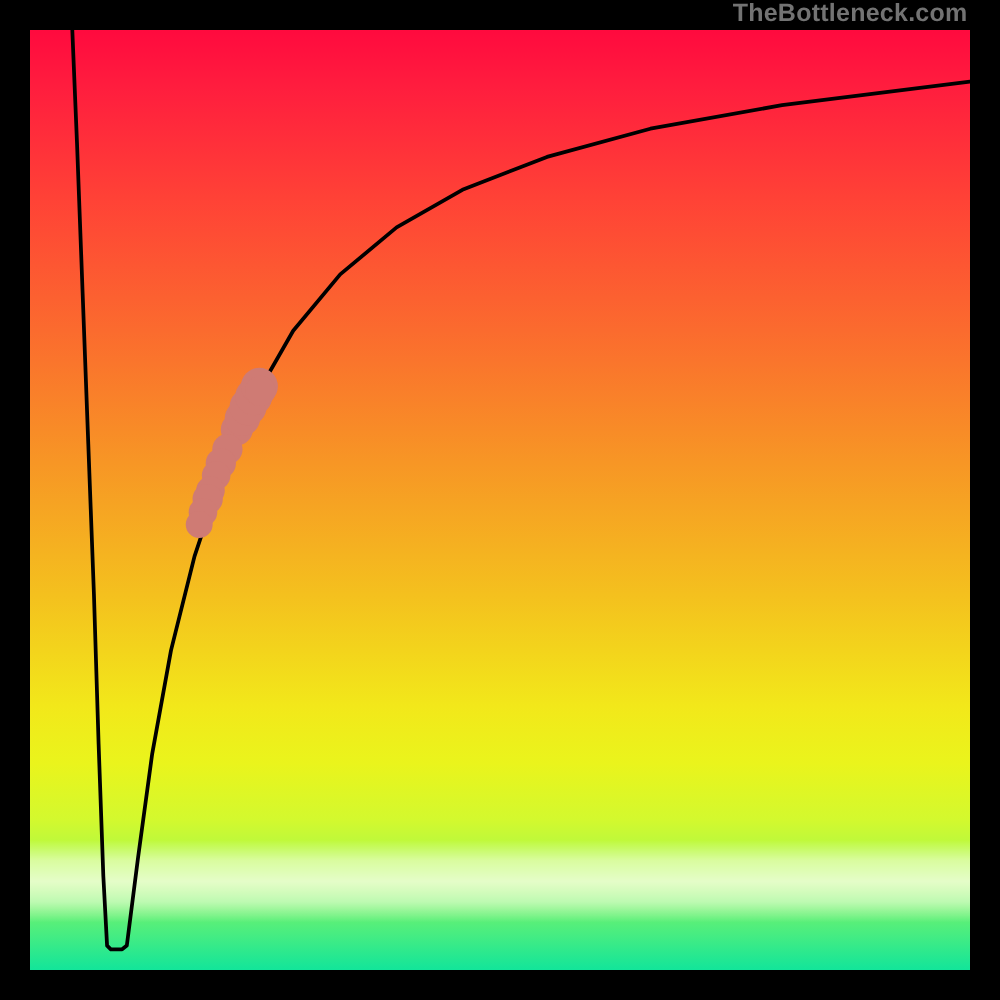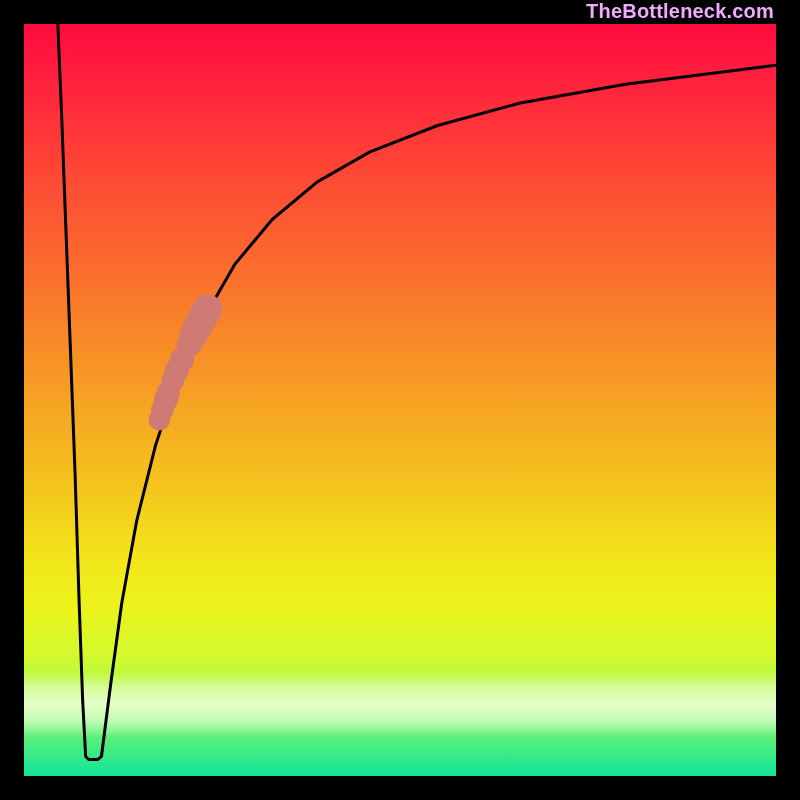--- a/index.html
+++ b/index.html
@@ -79,21 +79,21 @@
     position: absolute;
     inset: 0;
     width: 752px;
     height: 752px;
   }
 
   .watermark {
     position: absolute;
     top: 0px;
     right: 26px;
-    color: #f0abfc;
+    color: #737373;
     font-size: 20px;
     font-weight: 600;
     letter-spacing: 0.2px;
     z-index: 10;
     user-select: none;
   }
 </style>
 </head>
 <body>
 

